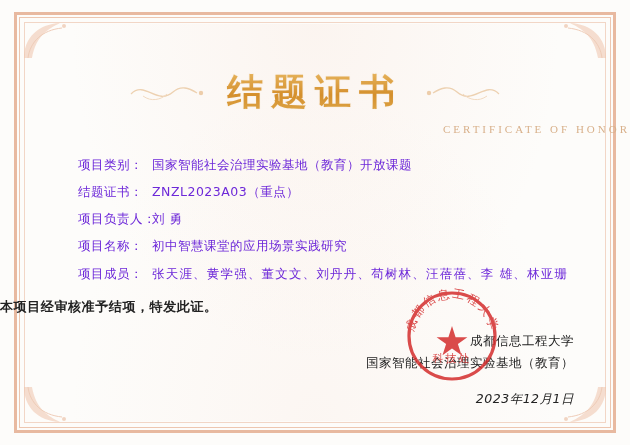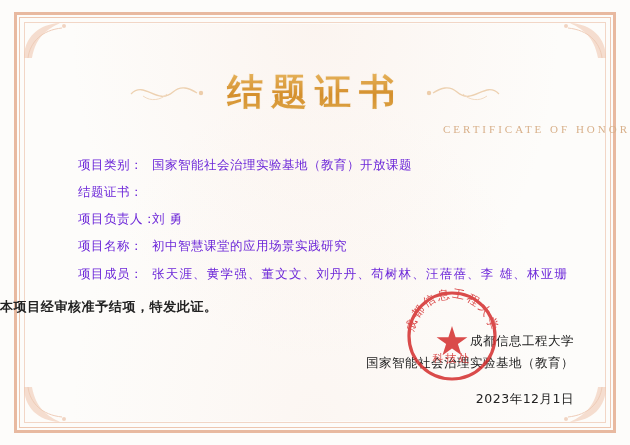--- a/index.html
+++ b/index.html
@@ -160,20 +160,21 @@
     text-align: right;
     font-family: "DejaVu Sans", sans-serif;
     font-size: 12.5px;
     color: #222;
     line-height: 1.75;
     letter-spacing: 0.5px;
   }
   .sig-date {
     margin-top: 14px;
     font-size: 12.5px;
+    font-style: italic;
   }
 
   
   .seal {
     position: absolute;
     left: 398px;
     top: 282px;
     width: 108px;
     height: 108px;
     opacity: 0.85;
@@ -240,20 +241,21 @@
     <div class="cert-subtitle">CERTIFICATE OF HONOR</div>
   </div>
 
   <div class="fields">
     <div class="field-row">
       <span class="field-label">项目类别：</span>
       <span class="field-value">国家智能社会治理实验基地（教育）开放课题</span>
     </div>
     <div class="field-row">
       <span class="field-label">结题证书：</span>
+      <span class="field-value">ZNZL2023A03（重点）</span>
     </div>
     <div class="field-row">
       <span class="field-label">项目负责人：</span>
       <span class="field-value">刘  勇</span>
     </div>
     <div class="field-row">
       <span class="field-label">项目名称：</span>
       <span class="field-value">初中智慧课堂的应用场景实践研究</span>
     </div>
     <div class="field-row">

